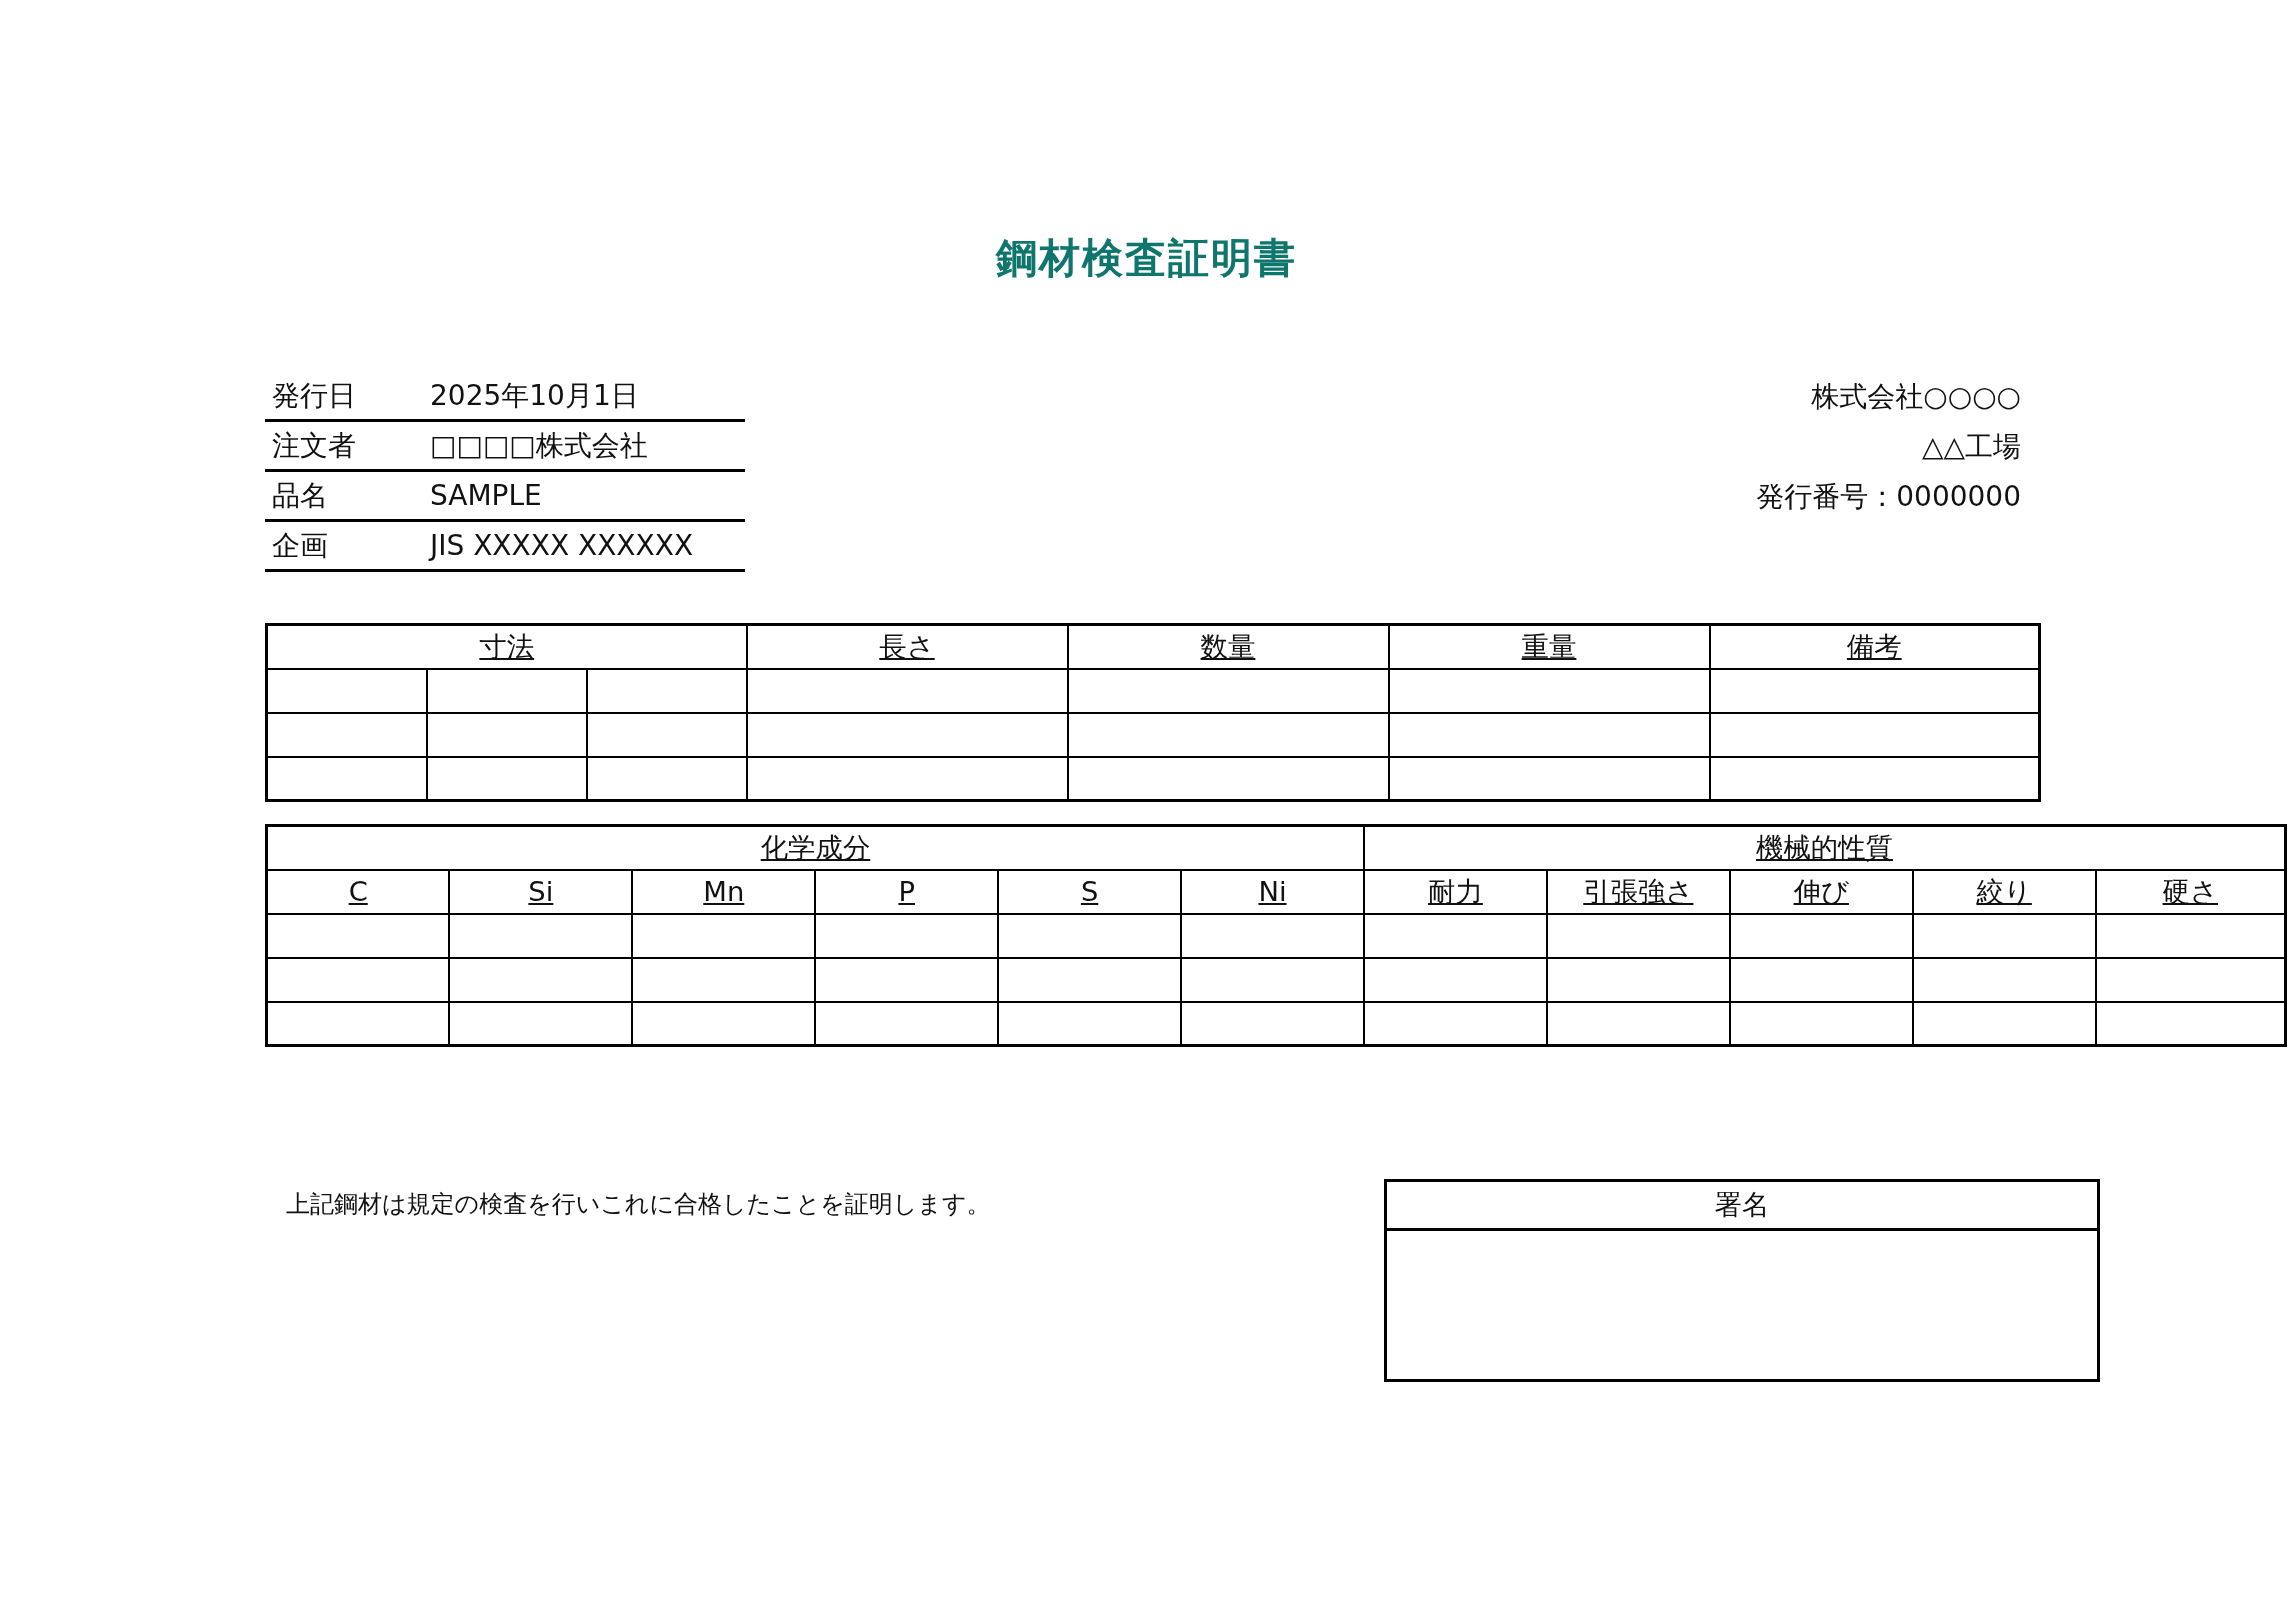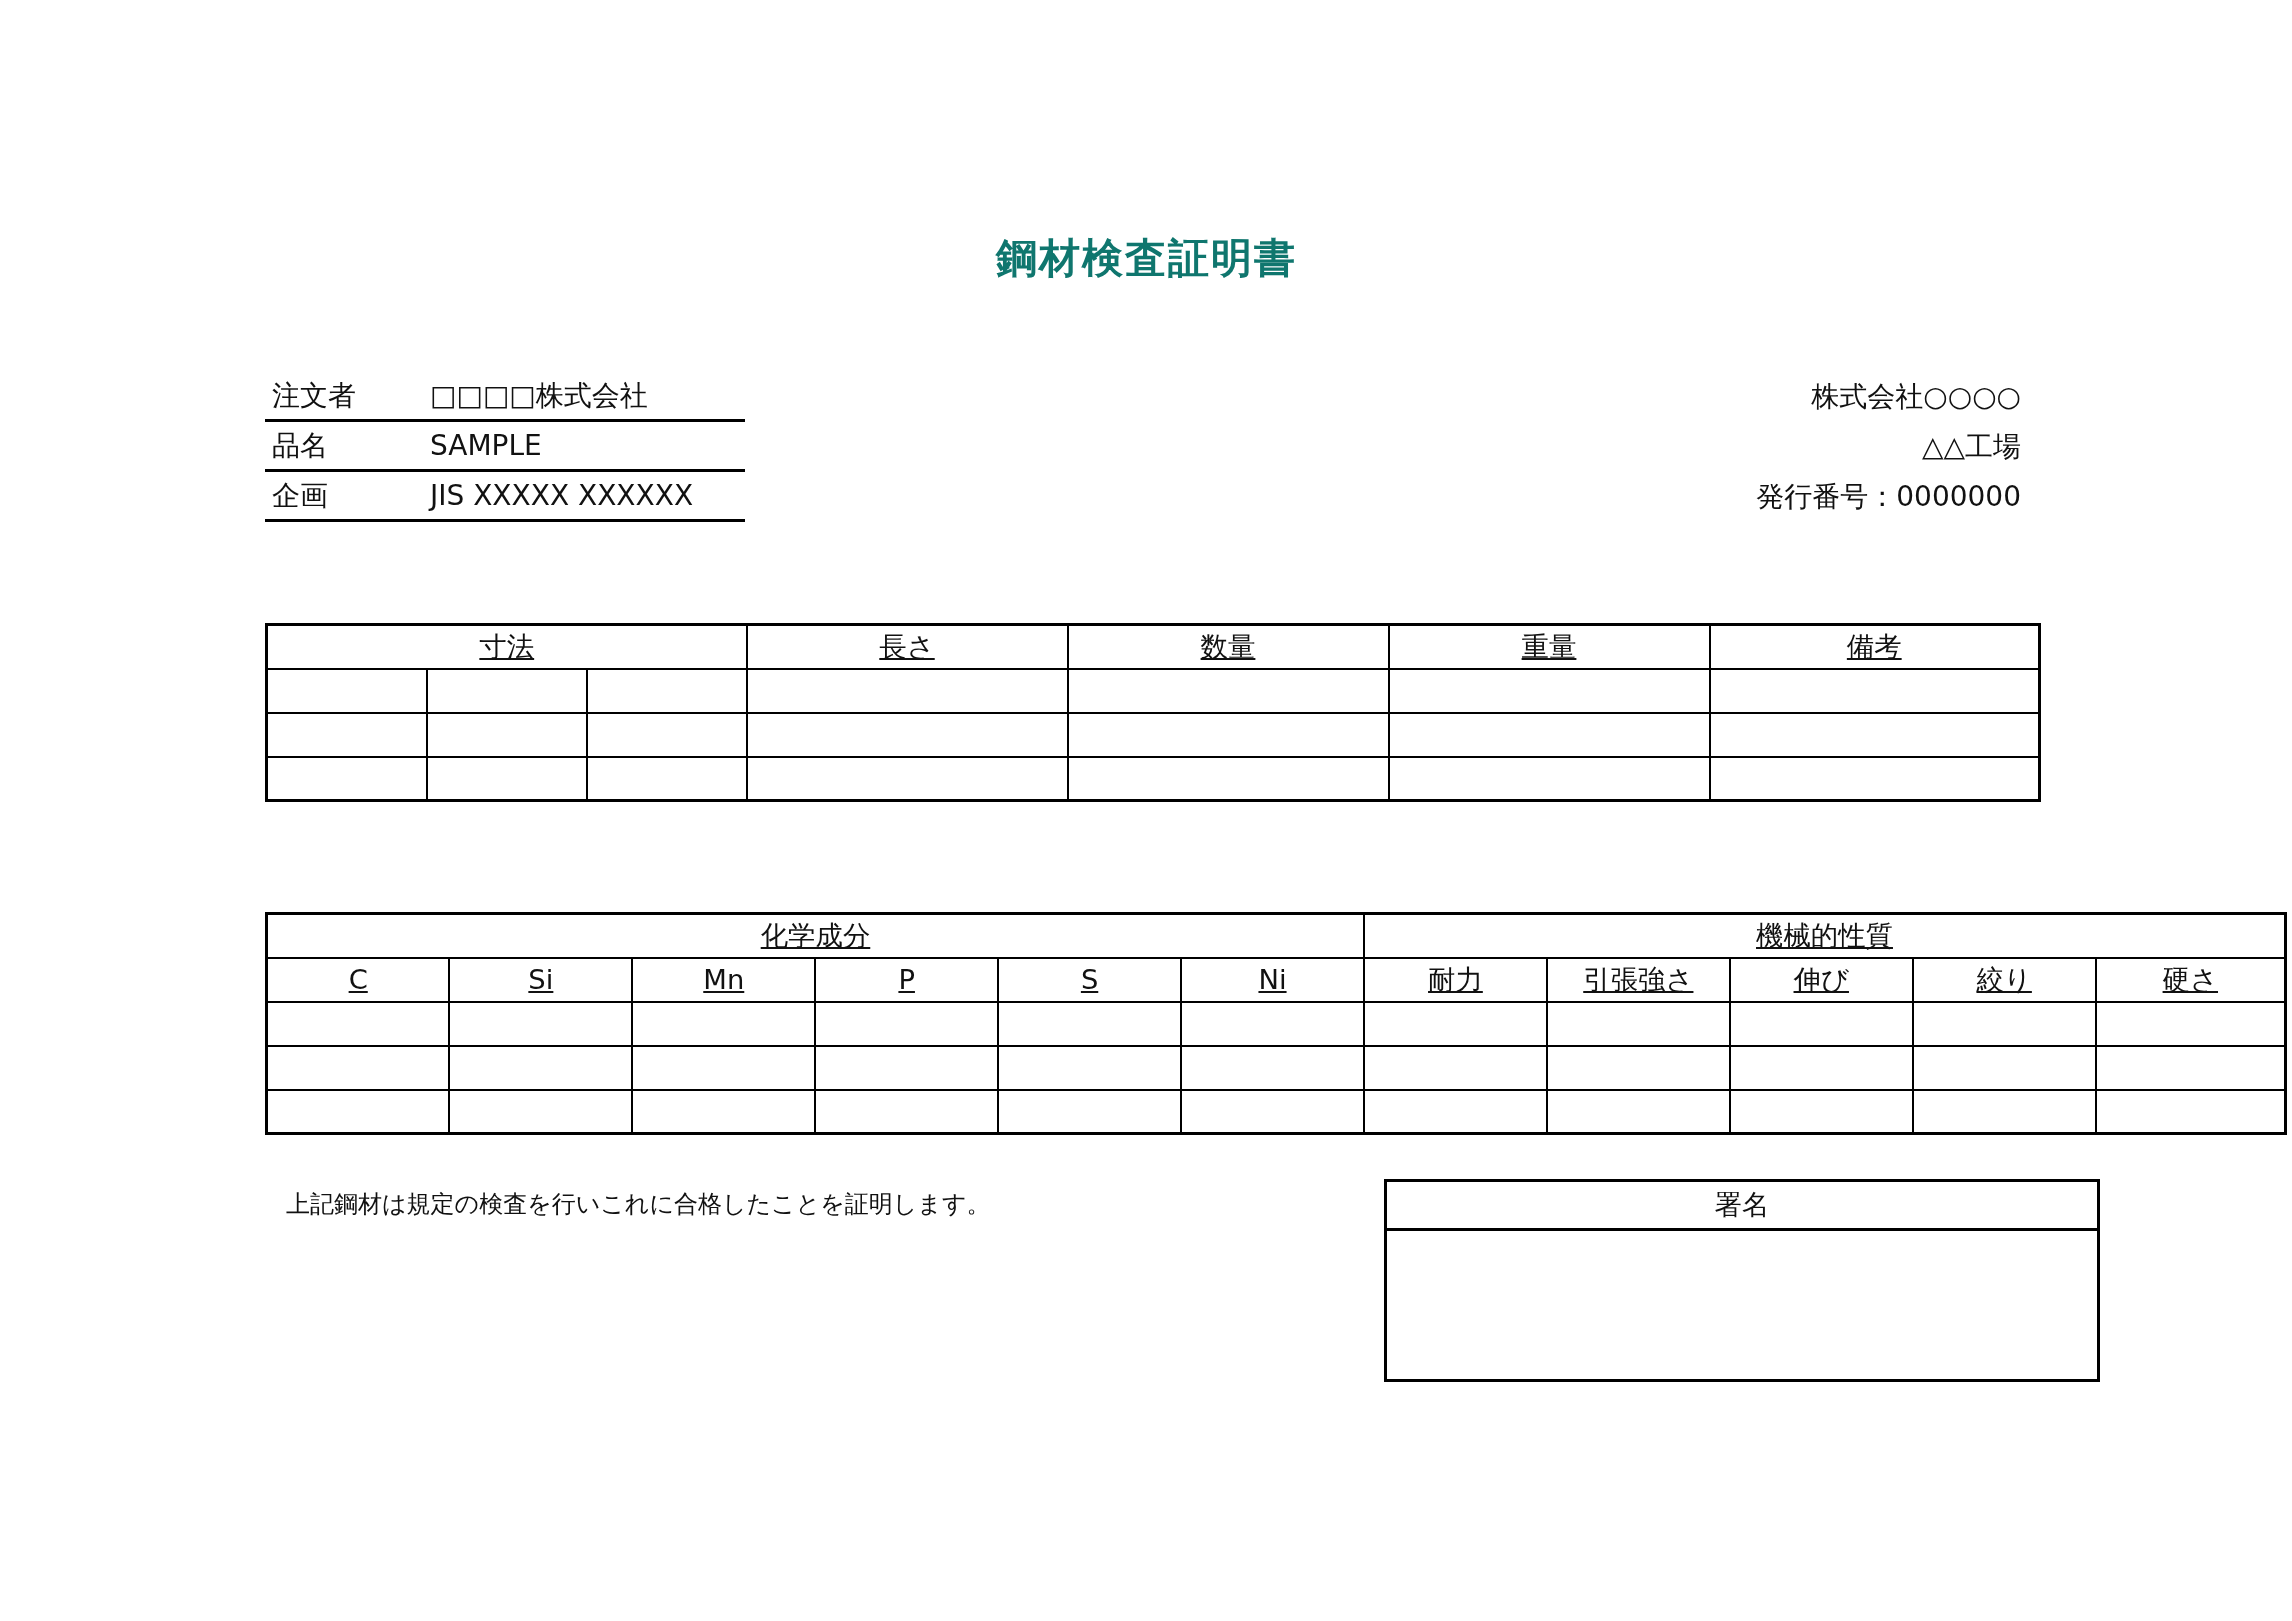--- a/index.html
+++ b/index.html
@@ -77,21 +77,21 @@
     font-size: 27.4px;
     box-sizing: border-box;
   }
   #dims-table {
     left: 265px;
     top: 623px;
     width: 1771px;
   }
   #props-table {
     left: 265px;
-    top: 912px;
+    top: 824px;
     width: 2022px;
   }
   
   .statement {
     position: absolute;
     left: 286px;
     top: 1188px;
     font-size: 24px;
   }
   
@@ -116,20 +116,24 @@
   .signature-area {
     height: calc(100% - 49px);
   }
 </style>
 </head>
 <body>
 
 <div class="page-title">鋼材検査証明書</div>
 
 <div class="info-block">
+  <div class="info-row">
+    <span class="info-label">発行日</span>
+    <span class="info-value">2025年10月1日</span>
+  </div>
   <div class="info-row">
     <span class="info-label">注文者</span>
     <span class="info-value">□□□□株式会社</span>
   </div>
   <div class="info-row">
     <span class="info-label">品名</span>
     <span class="info-value">SAMPLE</span>
   </div>
   <div class="info-row">
     <span class="info-label">企画</span>

